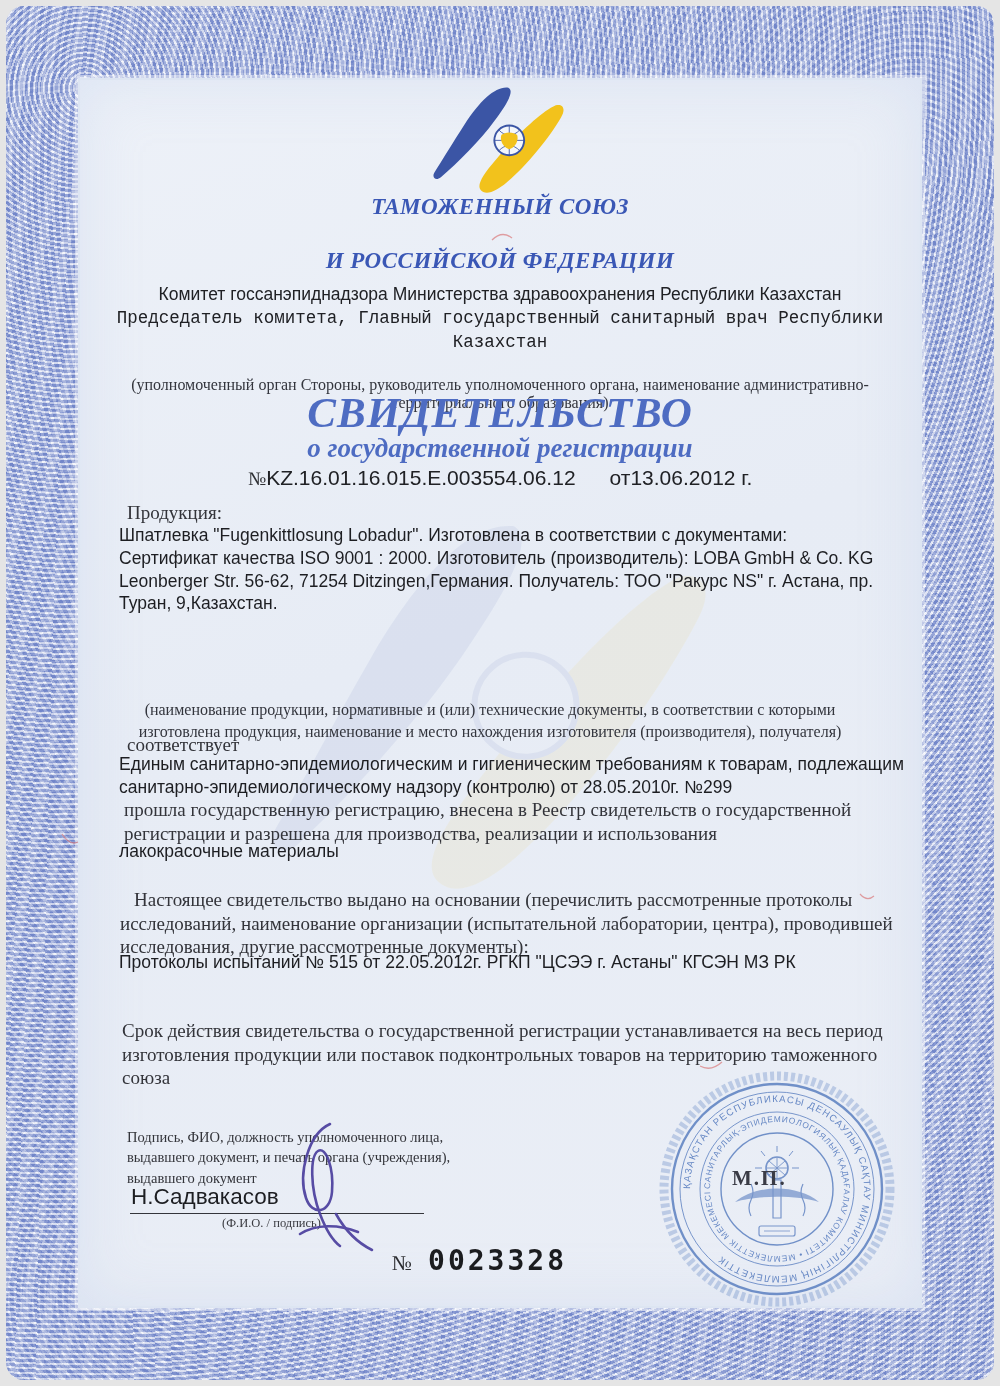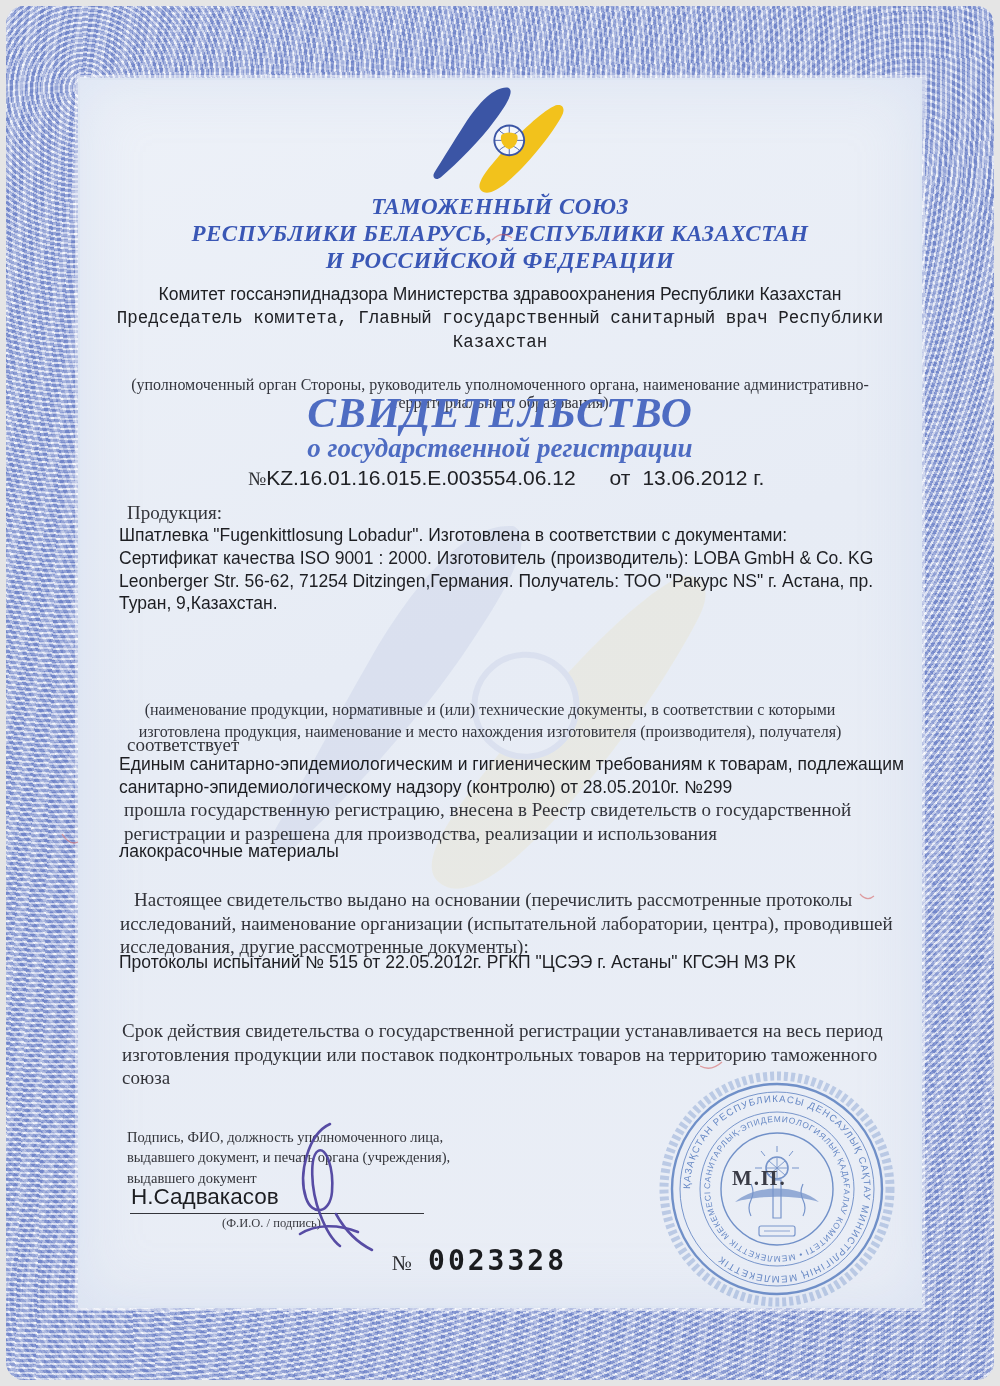--- a/index.html
+++ b/index.html
@@ -63,36 +63,35 @@
 
   <svg class="abs" style="left:415px;top:86px;width:185px;height:114px;" viewBox="0 0 190 130">
     <path fill="#3b55a5" d="M96,2 C82,0 64,16 46,44 C33,64 20,86 12,98 C8,104 13,109 19,104 C38,88 64,62 80,40 C92,24 104,6 96,2 Z"></path>
     <path fill="#f2c21c" d="M150,22 C158,20 162,26 156,36 C142,60 116,92 94,110 C82,120 70,126 64,118 C60,112 68,100 80,86 C102,60 132,30 150,22 Z"></path>
     <circle cx="97" cy="62" r="17" fill="#f4f7fb" stroke="#3b55a5" stroke-width="2.2"></circle>
     <path fill="none" stroke="#3b55a5" stroke-width="1" d="M80,62 H114 M97,45 V79 M85,50 C92,58 102,58 109,50 M85,74 C92,66 102,66 109,74"></path>
     <path fill="#f2c21c" d="M88,56 C92,52 102,52 106,56 C108,62 104,70 97,72 C90,70 86,62 88,56 Z"></path>
   </svg>
 
   <div class="abs ctr hdr" style="top:194px;">ТАМОЖЕННЫЙ СОЮЗ</div>
-  <div class="abs ctr hdr" style="top:221px;">РЕСПУБЛИКИ БЕЛАРУСЬ, РЕСПУБЛИКИ КАЗАХСТАН</div>
   <div class="abs ctr hdr" style="top:248px;">И РОССИЙСКОЙ ФЕДЕРАЦИИ</div>
 
   <div class="abs ctr sans auth" style="top:283px;">Комитет госсанэпиднадзора Министерства здравоохранения Республики Казахстан</div>
   <div class="abs ctr sans auth" style="top:307px;font-family:Liberation Mono, monospace;">Председатель комитета, Главный государственный санитарный врач Республики Казахстан</div>
 
   <div class="abs ctr serif tiny" style="top:376px;">(уполномоченный орган Стороны, руководитель уполномоченного органа, наименование административно-территориального образования)</div>
 
   <div class="abs ctr serif title-main" style="top:388px;">СВИДЕТЕЛЬСТВО</div>
   <div class="abs ctr serif title-sub" style="top:433px;">о государственной регистрации</div>
 
   <div class="abs numline" style="left:248px;top:466px;">
     <span class="serif" style="font-size:19px;">№</span>
     <span class="sans" style="font-size:21px;">KZ.16.01.16.015.Е.003554.06.12</span>
     <span class="sans" style="font-size:21px;margin-left:34px;">от</span>
-    <span class="sans" style="font-size:21px;margin-left:12px;">13.06.2012 г.</span>
+    <span class="sans" style="font-size:21px;margin-left:0;">13.06.2012 г.</span>
   </div>
 
   <div class="abs serif body-serif" style="left:127px;top:501px;">Продукция:</div>
   <div class="abs sans body-sans" style="left:119px;top:524px;width:772px;">Шпатлевка "Fugenkittlosung Lobadur". Изготовлена в соответствии с документами: Сертификат качества ISO 9001 : 2000. Изготовитель (производитель): LOBA GmbH &amp; Co. KG Leonberger Str. 56-62, 71254 Ditzingen,Германия.  Получатель: ТОО "Ракурс NS" г. Астана, пр. Туран, 9,Казахстан.</div>
   <div class="abs serif tiny" style="left:120px;top:699px;width:740px;text-align:center;line-height:1.4;">(наименование продукции, нормативные и (или) технические документы, в соответствии с которыми изготовлена продукция, наименование и место нахождения изготовителя (производителя), получателя)</div>
 
   <div class="abs serif body-serif" style="left:127px;top:733px;">соответствует</div>
   <div class="abs sans body-sans" style="left:119px;top:753px;width:785px;">Единым санитарно-эпидемиологическим и гигиеническим требованиям к товарам, подлежащим санитарно-эпидемиологическому надзору (контролю) от 28.05.2010г. №299</div>
   <div class="abs serif body-serif" style="left:124px;top:798px;width:788px;">прошла государственную регистрацию, внесена в Реестр свидетельств о государственной регистрации и разрешена для производства, реализации и использования</div>
   <div class="abs sans body-sans" style="left:119px;top:840px;">лакокрасочные материалы</div>

